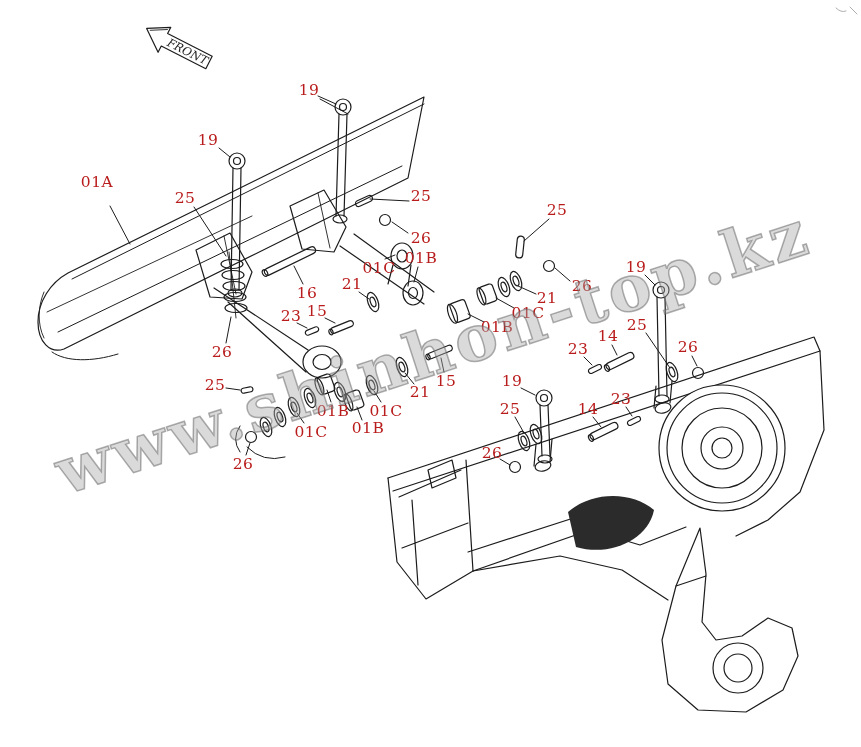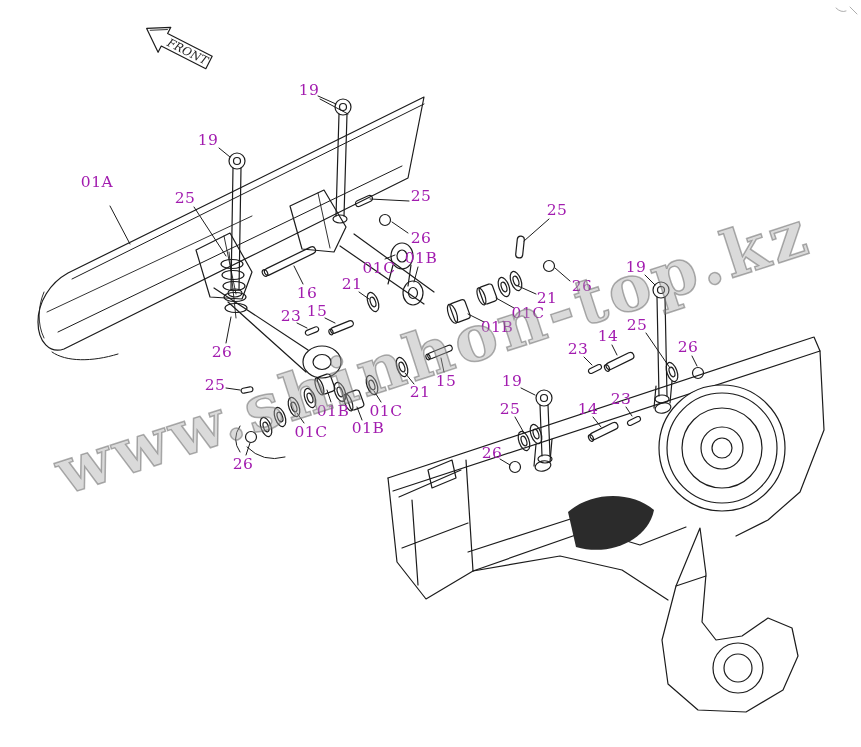--- a/index.html
+++ b/index.html
@@ -4,21 +4,21 @@
 <style>
   html,body{margin:0;padding:0;background:#ffffff;}
   .stage{
     position:relative;width:861px;height:747px;background:#ffffff;overflow:hidden;
     font-family:"DejaVu Serif", serif;
   }
   svg{position:absolute;left:0;top:0;}
   #callout-layer{position:absolute;left:0;top:0;width:100%;height:100%;z-index:3;pointer-events:none;}
   .callout{
     position:absolute;transform:translate(-50%,-50%);
-    font-size:15.5px;letter-spacing:0.5px;color:#a21caf;white-space:nowrap;
+    font-size:15.5px;letter-spacing:0.5px;color:#b91c1c;white-space:nowrap;
     font-family:"DejaVu Serif", serif;
   }
   .watermark{
     position:absolute;left:58px;top:442px;z-index:5;pointer-events:none;
     font-size:64px;font-weight:bold;letter-spacing:4px;line-height:1;
     color:rgba(168,168,168,0.42);
     -webkit-text-stroke:1.5px rgba(95,95,95,0.5);
     transform:rotate(-18deg);transform-origin:left center;
     white-space:nowrap;
     font-family:"DejaVu Serif", serif;

